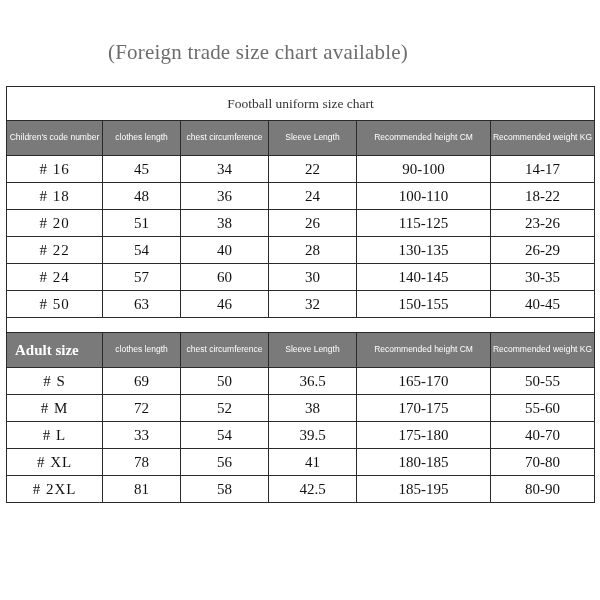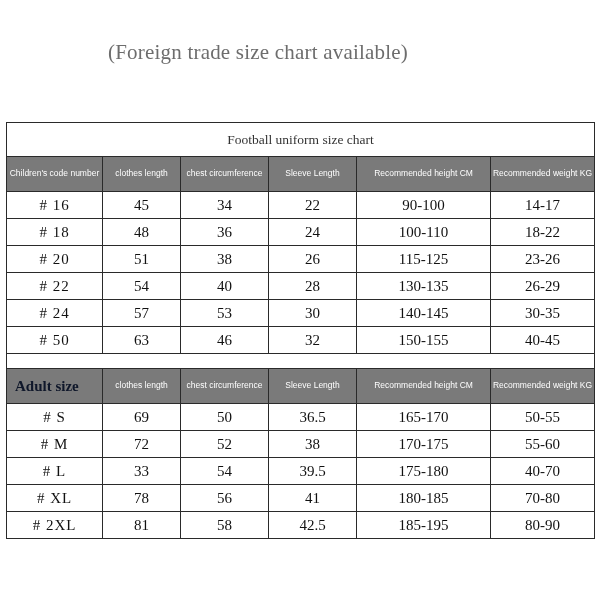--- a/index.html
+++ b/index.html
@@ -34,21 +34,20 @@
   .chart-wrap {
     position: absolute;
     top: 86px;
     left: 6px;
     width: 588px;
   }
   table.size-table {
     border-collapse: collapse;
     width: 588px;
     table-layout: fixed;
-    margin-top: 36px;
   }
   table.size-table td, table.size-table th {
     border: 1px solid #2a2a2a;
     padding: 0;
     text-align: center;
     vertical-align: middle;
   }
   .caption-row td {
     height: 33px;
     font-size: 13.5px;
@@ -66,21 +65,21 @@
   .header-row td.h-main {
     font-size: 8.5px;
   }
   .header-row td.h-first {
     font-size: 8.5px;
   }
   .header-row td.h-adult {
     font-size: 15px;
     font-weight: bold;
     font-family: "Liberation Serif", serif;
-    color: #0f172a;
+    color: #ffffff;
     text-align: left;
     padding-left: 8px;
   }
   .data-row td {
     height: 26px;
     font-size: 15px;
     background: #ffffff;
     font-family: "Liberation Serif", serif;
     color: #111;
   }
@@ -161,21 +160,21 @@
           <td class="code">#  22</td>
           <td>54</td>
           <td>40</td>
           <td>28</td>
           <td>130-135</td>
           <td>26-29</td>
         </tr>
         <tr class="data-row">
           <td class="code">#  24</td>
           <td>57</td>
-          <td>53</td>
+          <td>60</td>
           <td>30</td>
           <td>140-145</td>
           <td>30-35</td>
         </tr>
         <tr class="data-row">
           <td class="code">#  50</td>
           <td>63</td>
           <td>46</td>
           <td>32</td>
           <td>150-155</td>

